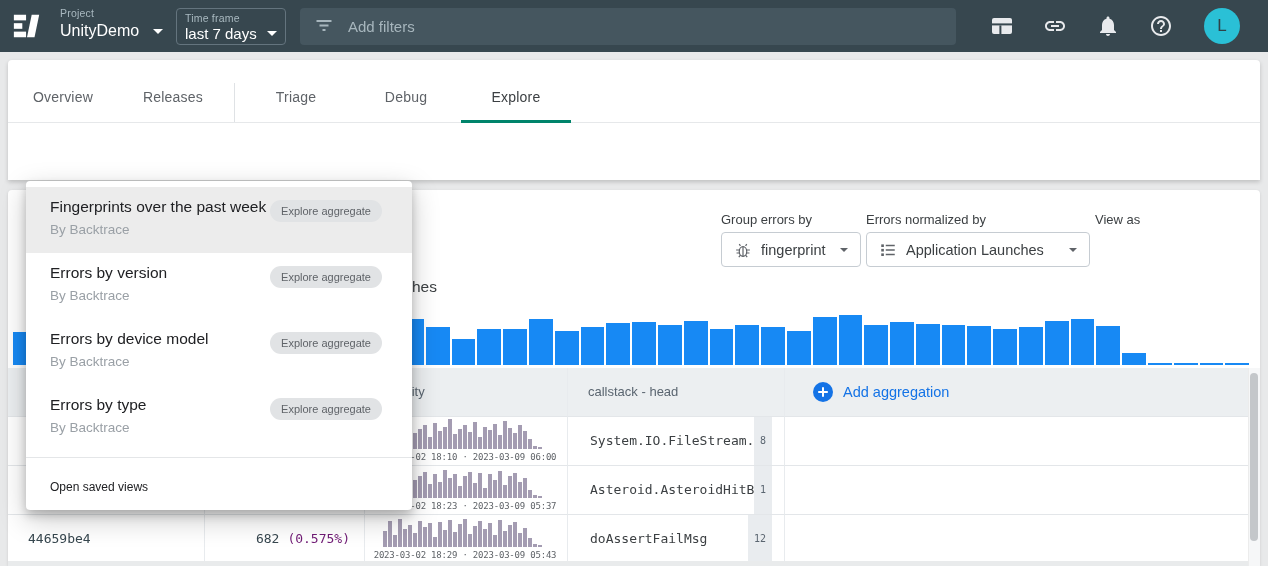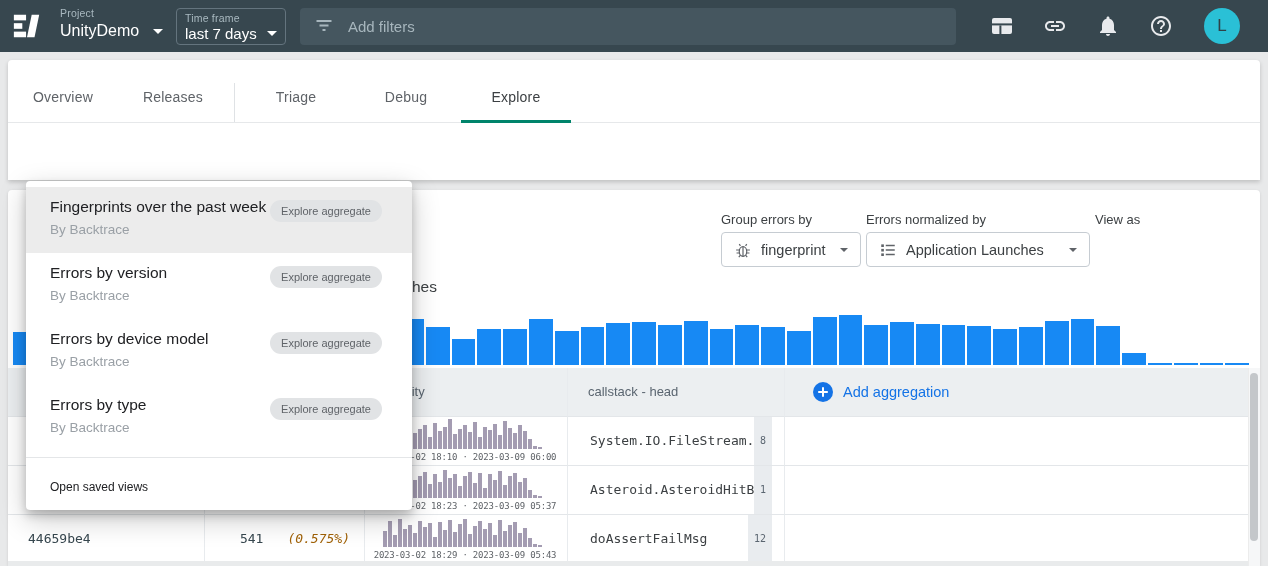--- a/index.html
+++ b/index.html
@@ -64,21 +64,21 @@
   
   .tbl { position:absolute; left:0; top:178px; width:1240px; }
   .trow { display:grid; grid-template-columns:197px 160px 203px 217px 1fr; height:49px; }
   .thead { background:#eceff1; }
   .cell { border-bottom:1px solid #e3e6e9; border-right:1px solid #e8ebee; position:relative; }
   .cell:last-child { border-right:none; }
   .hcell { font-size:13px; color:#5a6570; line-height:48px; padding-left:20px; }
   .mono { font-family:"DejaVu Sans Mono", monospace; }
   .c-fp { font-size:13px; color:#37474f; line-height:48px; padding-left:20px; }
   .c-count { font-size:13px; line-height:48px; text-align:right; padding-right:14px; color:#37474f; }
-  .c-count .pct { color:#a16207; margin-left:24px;font-style:italic; }
+  .c-count .pct { color:#701a75; margin-left:8px; }
   .spark { position:absolute; left:18px; bottom:16px; height:30px; display:flex; align-items:flex-end; gap:1px; }
   .sbar { width:4px; background:#a49cb2; }
   .dates { position:absolute; left:2px; bottom:3px; width:196px; text-align:center; font-family:"DejaVu Sans Mono", monospace; font-size:9px; letter-spacing:-.2px; color:#5f6368; }
   .c-stack { font-size:13px; color:#3c4043; line-height:48px; padding-left:22px; white-space:nowrap; overflow:hidden; }
   .cbadge { position:absolute; right:12px; top:50%; transform:translateY(-50%); background:#e9ecef; color:#5a6570; font-family:"DejaVu Sans Mono", monospace; font-size:10px; padding:3px 6px; border-radius:2px; }
   .addagg { position:absolute; left:28px; top:50%; transform:translateY(-50%); display:flex; align-items:center; gap:10px; cursor:pointer; }
   .addagg span { font-size:14.5px; color:#1473e6; font-weight:500; }
 
   .sb-track { position:absolute; right:0; top:178px; bottom:0; width:12px; background:#f6f7f8; border-left:1px solid #ececec; }
   .sb-thumb { position:absolute; right:2px; top:5px; width:8px; height:168px; border-radius:4px; background:#c4c7ca; cursor:grab; }
@@ -377,21 +377,21 @@
         </div>
         <div class="cell c-stack mono">
           <span>Asteroid.AsteroidHitBy…</span>
           <span class="cbadge">1</span>
         </div>
         <div class="cell"></div>
       </div>
 
       <div class="trow">
         <div class="cell c-fp mono">44659be4</div>
-        <div class="cell c-count mono"><span>541</span><span class="pct">(0.575%)</span></div>
+        <div class="cell c-count mono"><span>682</span><span class="pct">(0.575%)</span></div>
         <div class="cell">
           <div class="spark">
               <div class="sbar" style="height: 16px;"></div>
               <div class="sbar" style="height: 26px;"></div>
               <div class="sbar" style="height: 12px;"></div>
               <div class="sbar" style="height: 28px;"></div>
               <div class="sbar" style="height: 18px;"></div>
               <div class="sbar" style="height: 22px;"></div>
               <div class="sbar" style="height: 14px;"></div>
               <div class="sbar" style="height: 26px;"></div>

